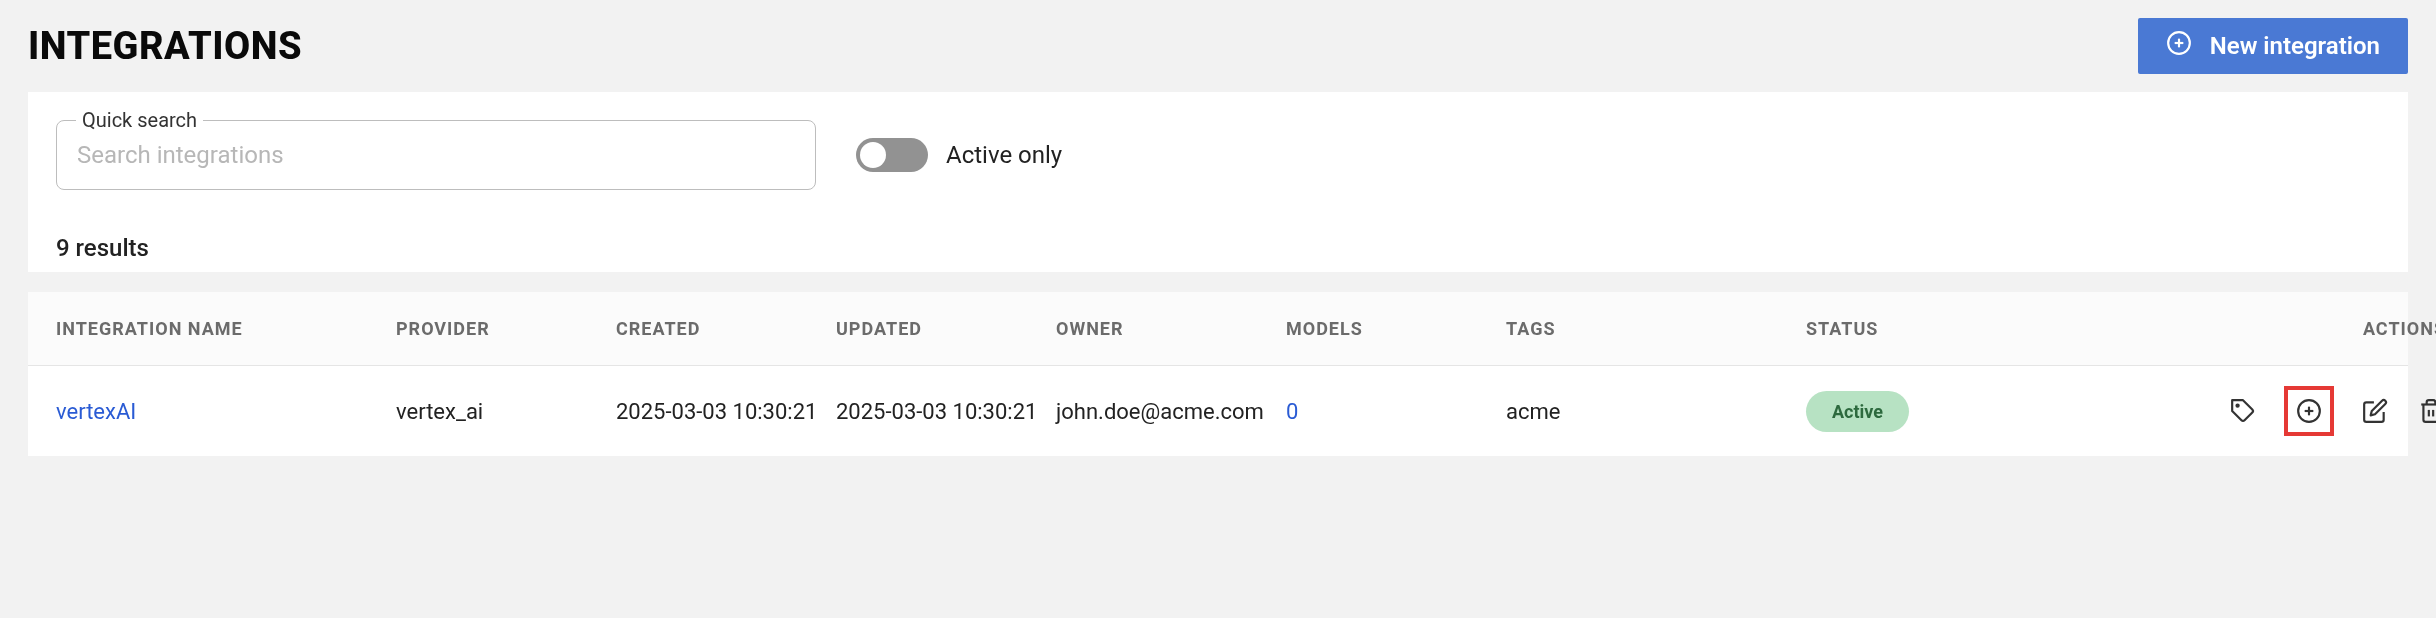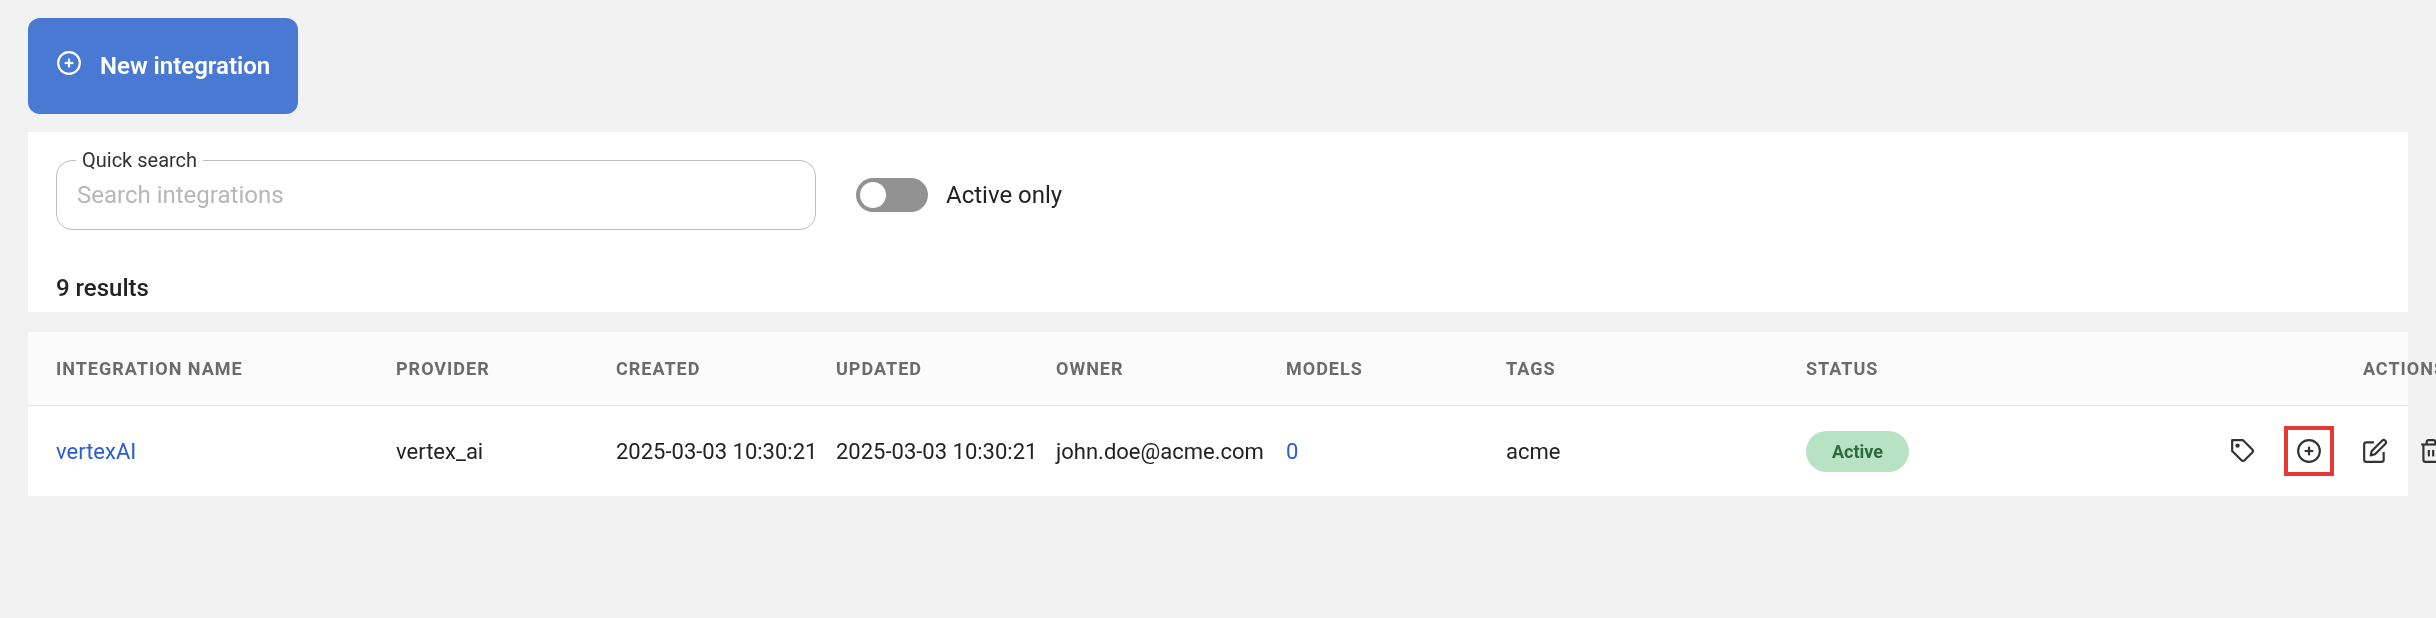--- a/index.html
+++ b/index.html
@@ -21,22 +21,22 @@
     .page-title {
       font-size: 38px;
       font-weight: 800;
       letter-spacing: 0.5px;
       color: #0a0a0a;
     }
     .new-btn {
       background: #4a79d4;
       color: #fff;
       border: none;
-      border-radius: 12px;
-      padding: 32px 28px;
+      border-radius: 2px;
+      padding: 12px 28px;
       font-size: 24px;
       font-weight: 600;
       display: flex;
       align-items: center;
       gap: 18px;
       cursor: pointer;
     }
     .new-btn svg {
       width: 26px;
       height: 26px;
@@ -61,21 +61,21 @@
       top: -12px;
       left: 20px;
       background: #fff;
       padding: 0 6px;
       font-size: 20px;
       color: #333;
     }
     .search-input {
       width: 100%;
       border: 1px solid #bdbdbd;
-      border-radius: 16px;
+      border-radius: 8px;
       padding: 20px 20px;
       font-size: 24px;
       color: #333;
       outline: none;
     }
     .search-input::placeholder {
       color: #b7b7b7;
     }
     .toggle-wrap {
       display: flex;
@@ -174,20 +174,21 @@
       border: 4px solid #e53935;
       padding: 6px;
       width: 50px;
       height: 50px;
     }
   </style>
 </head>
 <body>
 
 <div class="header-bar">
+  <h1 class="page-title">INTEGRATIONS</h1>
   <button class="new-btn">
     <span>
       <svg viewBox="0 0 24 24" fill="none" stroke="currentColor" stroke-width="2">
         <circle cx="12" cy="12" r="10"></circle>
         <line x1="12" y1="8" x2="12" y2="16"></line>
         <line x1="8" y1="12" x2="16" y2="12"></line>
       </svg>
     </span>
     <span>New integration</span>
   </button>

